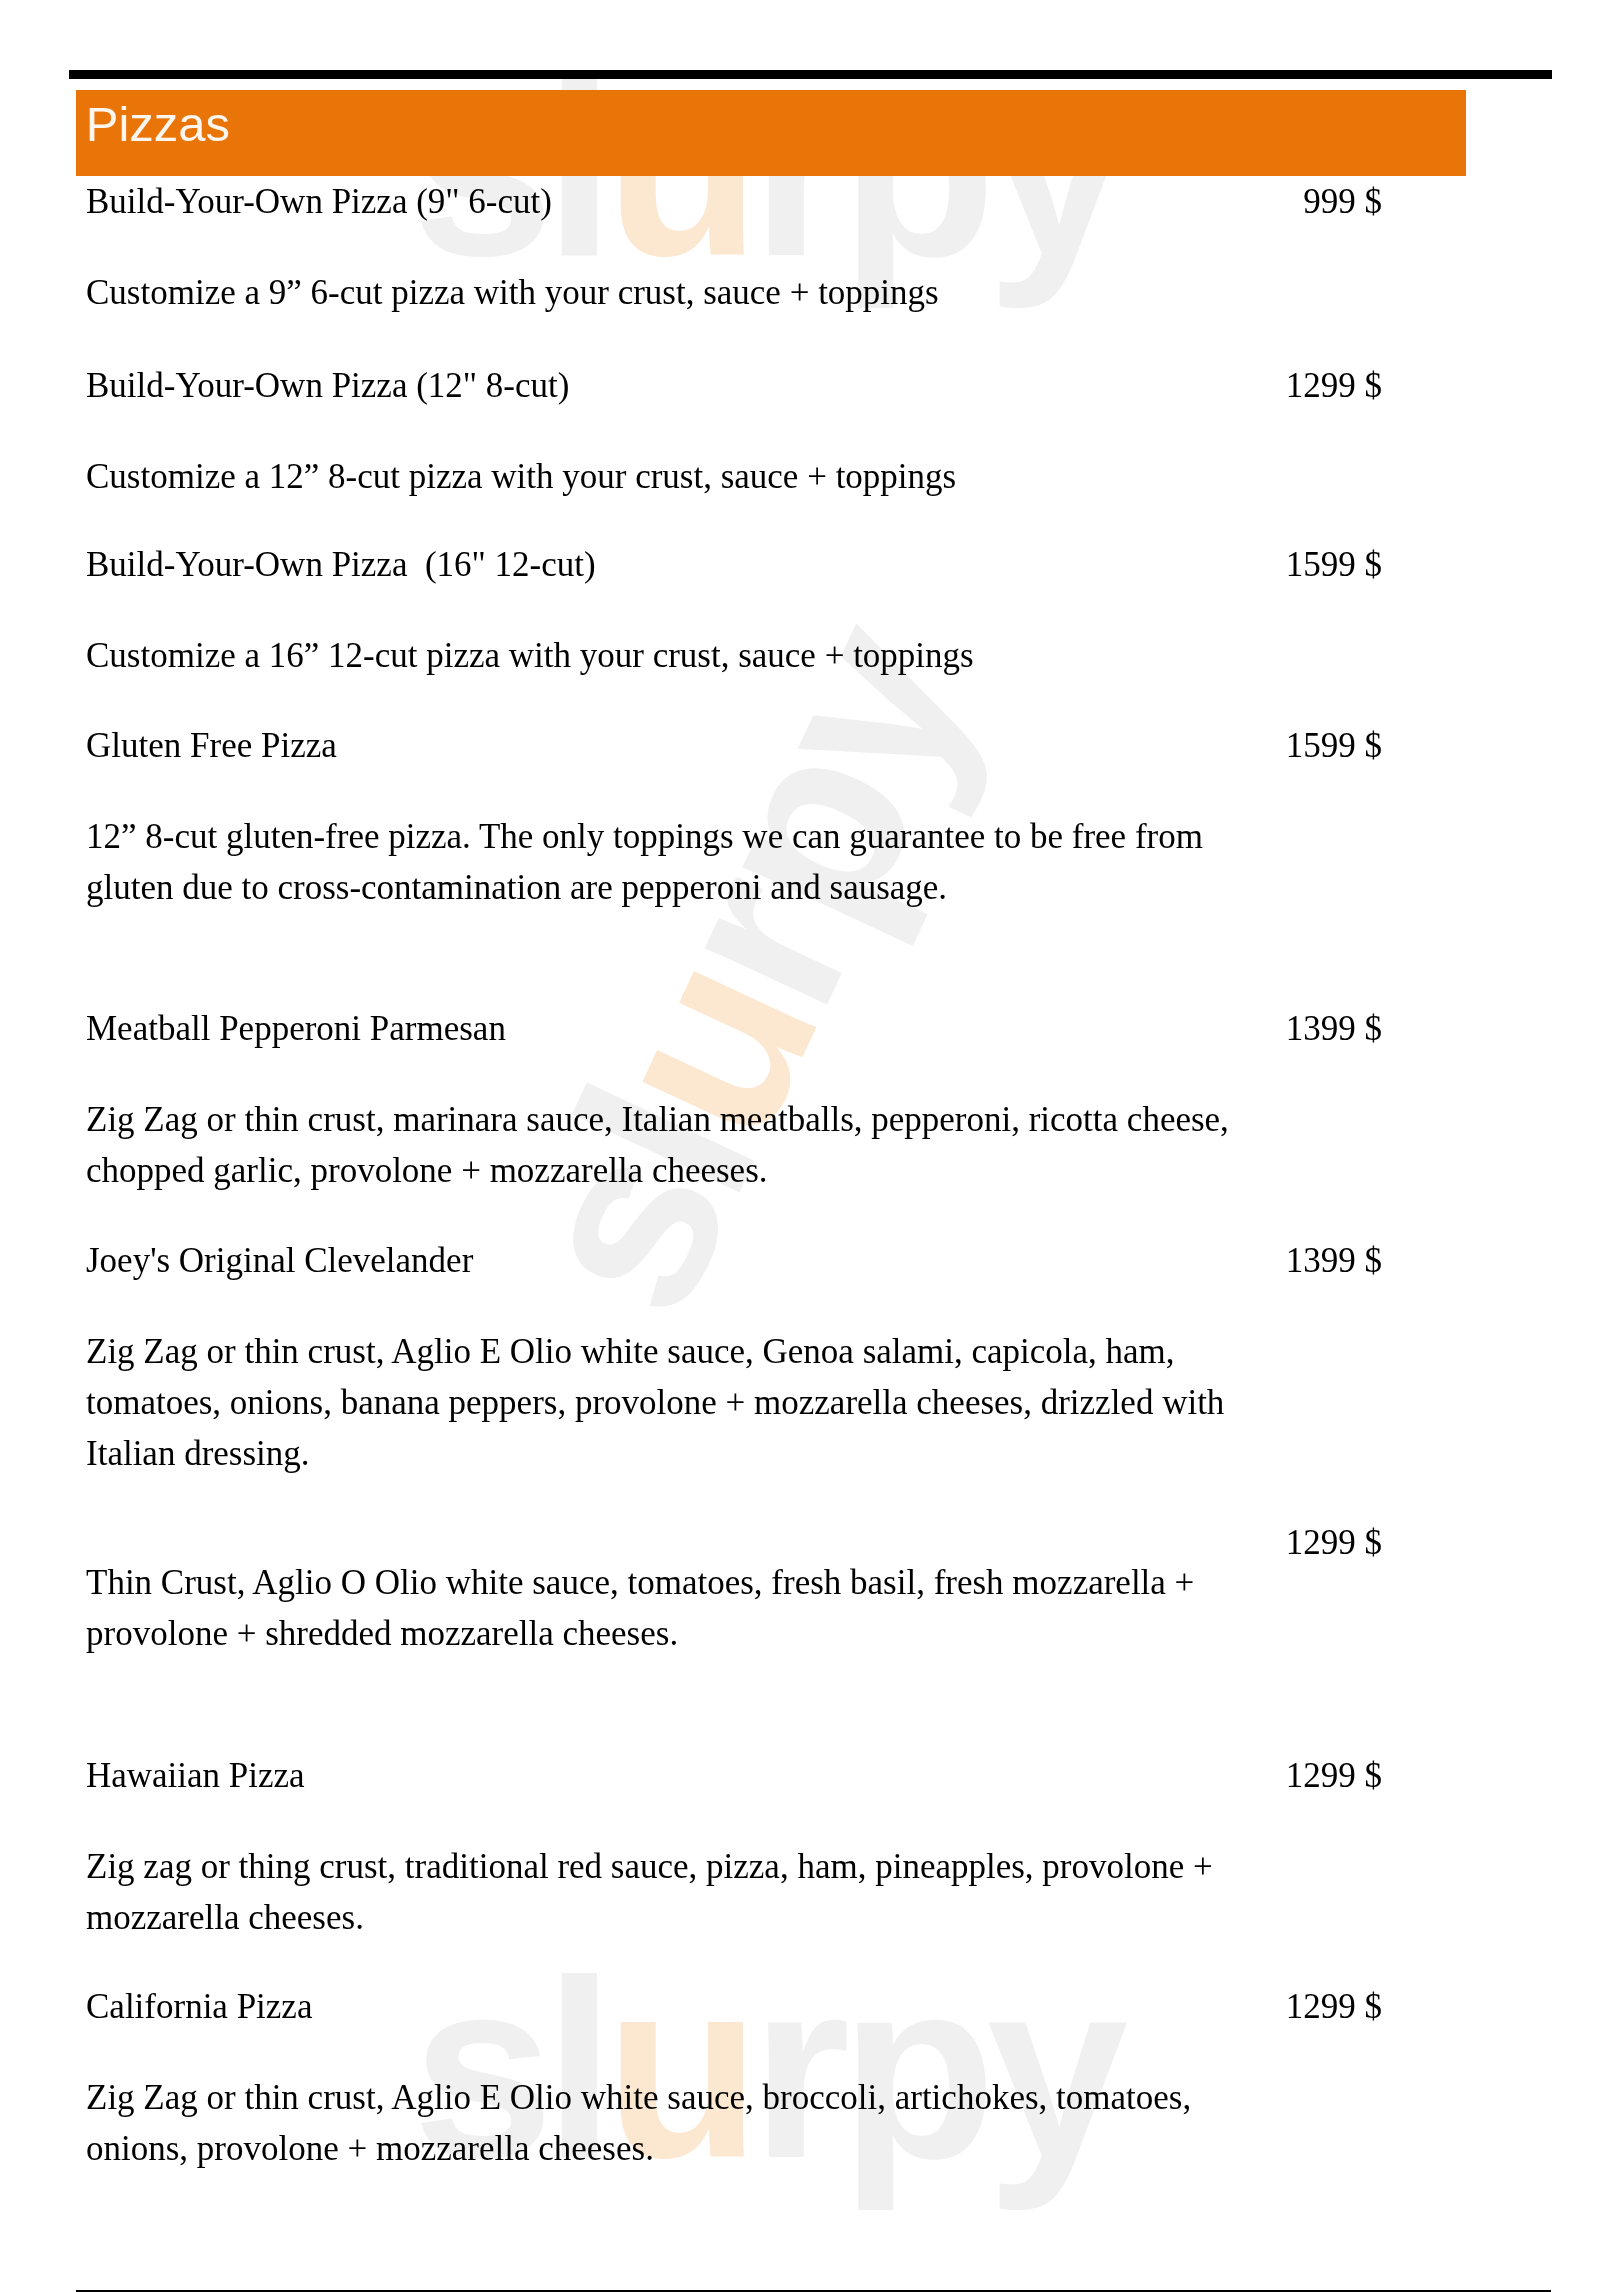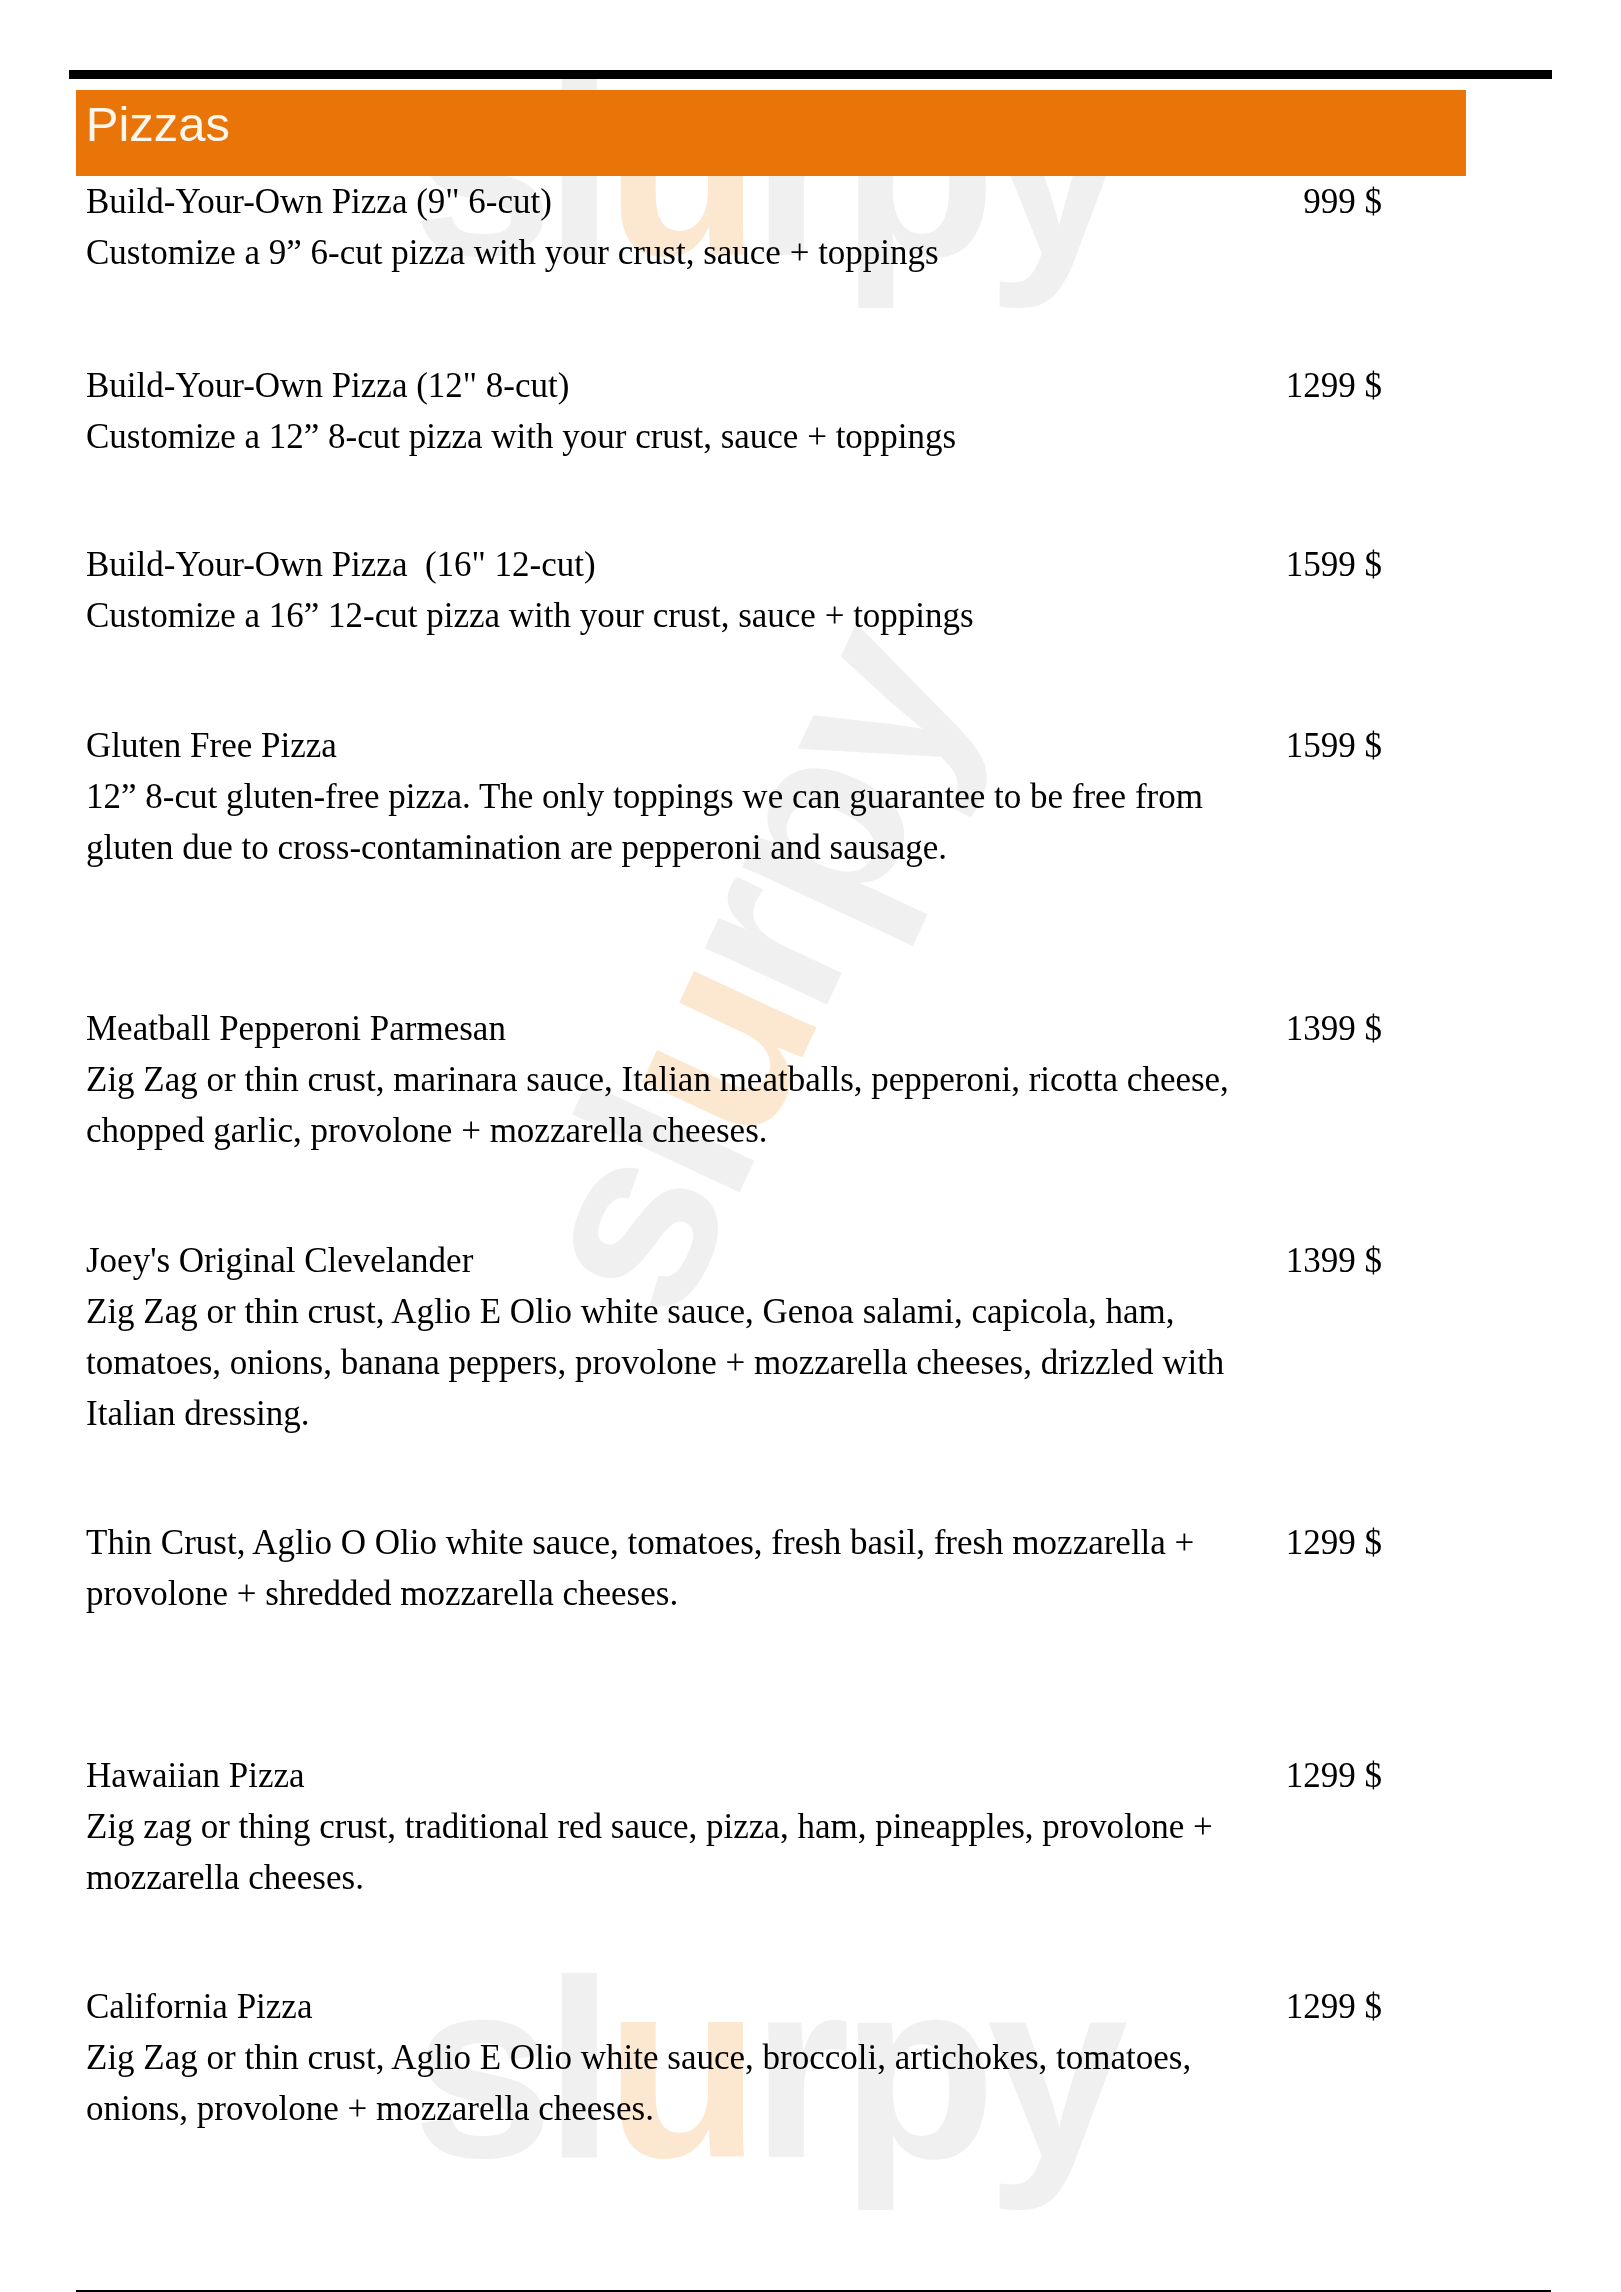--- a/index.html
+++ b/index.html
@@ -7,21 +7,21 @@
   .top-rule { position:absolute; left:69px; top:70px; width:1483px; height:8.8px; background:#000; }
   .section-header { position:absolute; left:76px; top:90px; width:1390px; height:86px; background:#e97407; }
   .section-title { position:absolute; left:9.8px; top:5.9px; font-family:"Liberation Sans", sans-serif; font-size:49px; color:#fdf6ee; line-height:57px; }
   .watermark { position:absolute; font-family:"Liberation Sans", sans-serif; font-weight:bold; font-size:255px; letter-spacing:-9.8px; color:rgba(200,200,200,0.28); transform:rotate(0deg); pointer-events:none; user-select:none; line-height:1; }
   .watermark .u { color:rgba(240,150,40,0.22); }
   .wm1 { left:412px; top:39px; }
   .wm2 { left:392px; top:843px; transform:rotate(-65deg); transform-origin:center; }
   .wm3 { left:412px; top:1941px; }
   .item { position:absolute; left:86px; width:1296px; }
   .item-name { font-size:35px; line-height:51px; white-space:pre; }
-  .item-desc { font-size:35px; line-height:51px; width:1157px; }
+  .item-desc { font-size:35px; line-height:51px; width:1157px;margin-top:40px; }
   .item-price { position:absolute; right:0; top:0; font-size:35px; line-height:51px; text-align:center; }
   .bottom-rule { position:absolute; left:76px; top:2290px; width:1475px; height:2.9px; background:#000; }
 </style>
 </head>
 <body>
 
 <div class="watermark wm1"><span>sl</span><span class="u">u</span><span>rpy</span></div>
 <div class="watermark wm2"><span>sl</span><span class="u">u</span><span>rpy</span></div>
 <div class="watermark wm3"><span>sl</span><span class="u">u</span><span>rpy</span></div>
 

